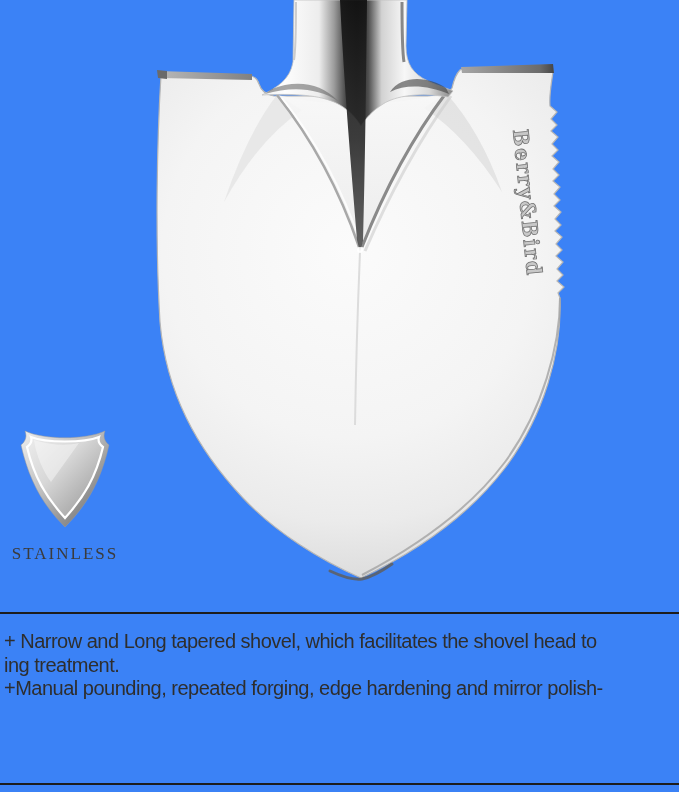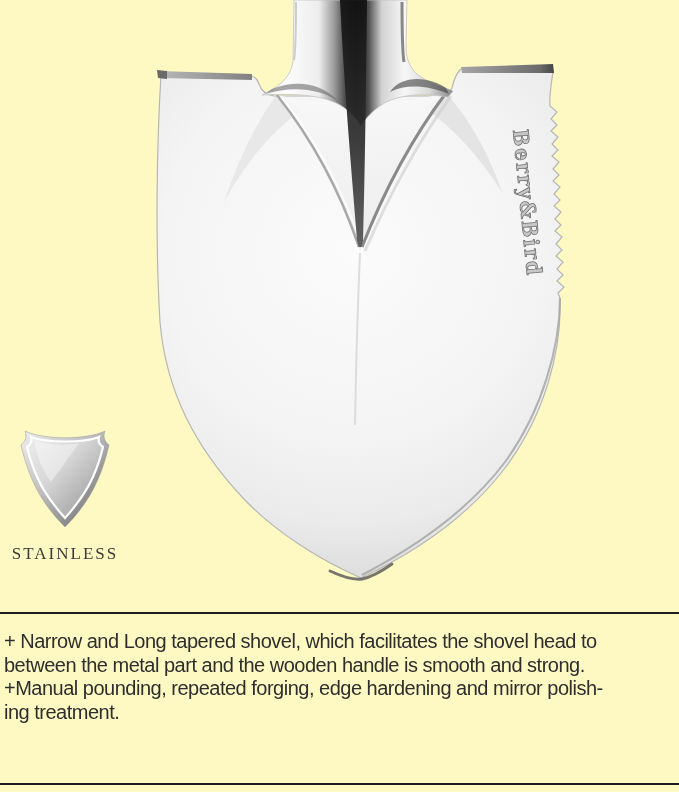--- a/index.html
+++ b/index.html
@@ -1,17 +1,17 @@
 <!DOCTYPE html>
 <html><head>
 <meta charset="utf-8">
 <style>
   html,body{margin:0;padding:0;background:#ffffff;}
   .stage{
-    position:relative;width:679px;height:792px;background:#fef9c3;
+    position:relative;width:679px;height:792px;background:#3b82f6;
     overflow:hidden;font-family:"Liberation Sans",sans-serif;
   }
   .shovel-svg{position:absolute;left:0;top:0;}
   .badge{position:absolute;left:0;top:426px;width:130px;}
   .badge-shield{display:block;margin:0 auto;}
   .badge-caption{
     margin-top:8px;text-align:center;
     font-family:"Liberation Serif","DejaVu Serif",serif;
     font-size:17px;line-height:24px;letter-spacing:2px;
     color:#3b3b3b;
@@ -142,18 +142,17 @@
            C 27,71 15,51 8,21 C 12,18 13,14 12,11 Z" fill="url(#shieldFace)" stroke="#ffffff" stroke-width="2.2"></path>
       <path d="M 15,14 C 30,19 48,20 60,17 L 32,56 C 24,45 17,29 15,14 Z" fill="#ffffff" opacity="0.4"></path>
     </svg>
     <div class="badge-caption">
       <div>STAINLESS</div>
     </div>
   </div>
 
   <div class="features">
     <div class="feature-line">+ Narrow and Long tapered shovel, which facilitates the shovel head to</div>
-    <div class="feature-line">between the metal part and the wooden handle is smooth and strong.</div>
+    <div class="feature-line">ing treatment.</div>
     <div class="feature-line">+Manual pounding, repeated forging, edge hardening and mirror polish-</div>
-    <div class="feature-line">ing treatment.</div>
   </div>
 
 </div>
 
 </body></html>

